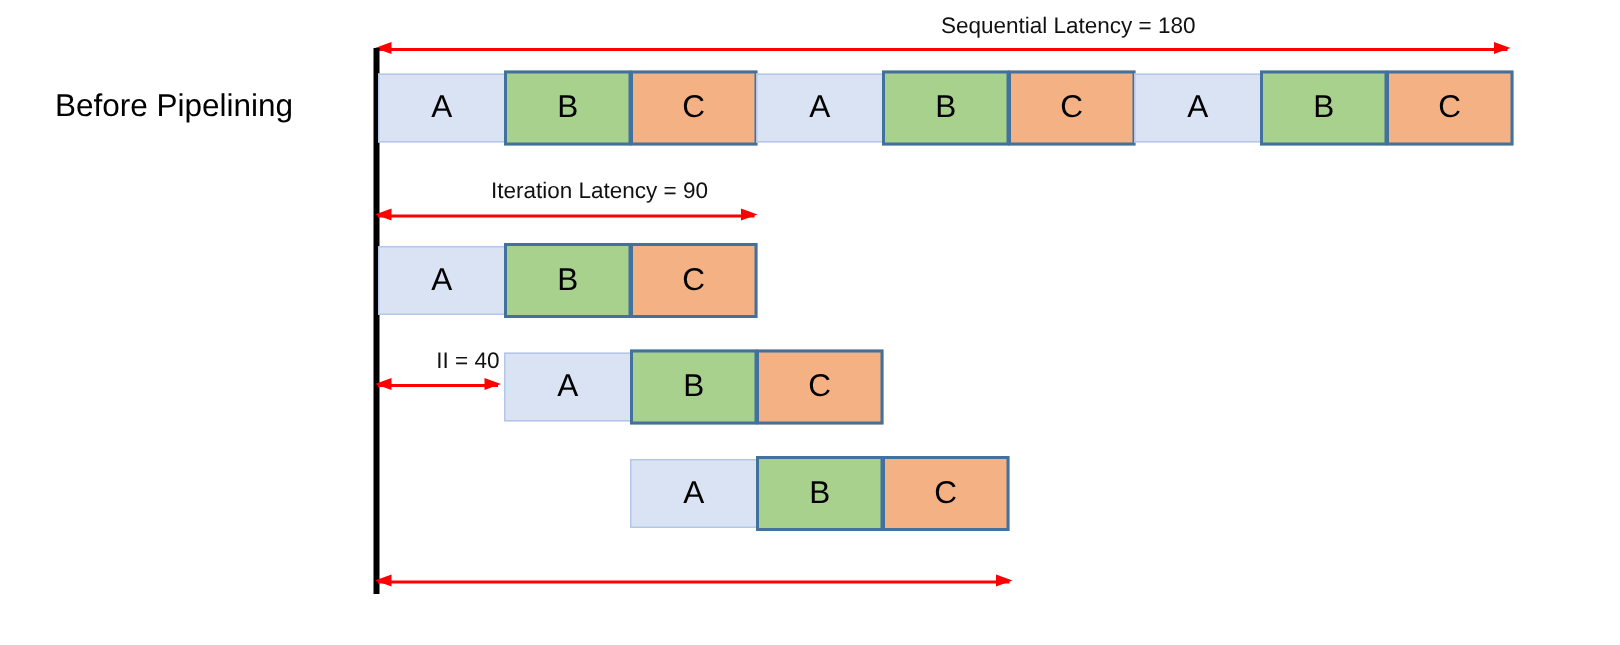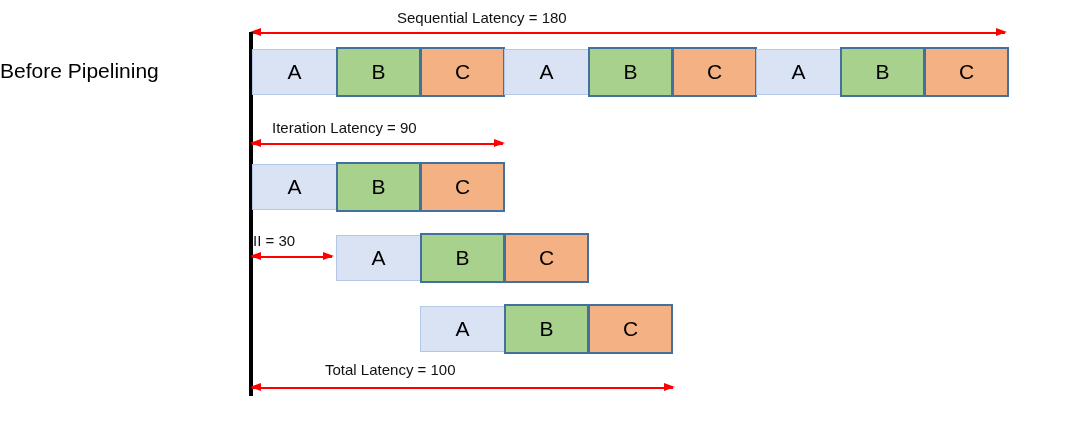--- a/index.html
+++ b/index.html
@@ -43,32 +43,32 @@
   }
   .seq-arrow   { left:252px; top:32px;  width:753px; }
   .iter-arrow  { left:252px; top:143px; width:251px; }
   .ii-arrow    { left:252px; top:256px; width:80px;  }
   .total-arrow { left:252px; top:387px; width:421px; }
 
   
   .ann {
     position:absolute;
     font-size:15px; color:#111111;
-    text-align:left; white-space:nowrap;
+    text-align:right; white-space:nowrap;
   }
   .seq-label   { left:397px; top:9px;   width:400px; }
   .iter-label  { left:272px; top:119px; width:200px; }
   .ii-label    { left:253px; top:232px; width:80px;  }
   .total-label { left:325px; top:361px; width:300px; }
 
   
   .row-label {
     position:absolute;
     left:0; width:232px;
-    text-align:left;
+    text-align:center;
     font-size:21px; color:#000000;
     white-space:nowrap;
   }
   .before-label { top:59px; }
   .after-label  { top:173px; }
 
   
   .row {
     position:absolute;
     display:flex;
@@ -127,31 +127,30 @@
 
   <div class="ann iter-label">Iteration Latency = 90</div>
   <div class="arrow iter-arrow"></div>
 
   <div class="row r2">
     <div class="cell a">A</div>
     <div class="cell b">B</div>
     <div class="cell c">C</div>
   </div>
 
-  <div class="ann ii-label">II = 30</div>
+  <div class="ann ii-label">II = 40</div>
   <div class="arrow ii-arrow"></div>
 
   <div class="row r3">
     <div class="cell a">A</div>
     <div class="cell b">B</div>
     <div class="cell c">C</div>
   </div>
 
   <div class="row r4">
     <div class="cell a">A</div>
     <div class="cell b">B</div>
     <div class="cell c">C</div>
   </div>
 
-  <div class="ann total-label">Total Latency = 100</div>
   <div class="arrow total-arrow"></div>
 
 </div>
 
 </body></html>

